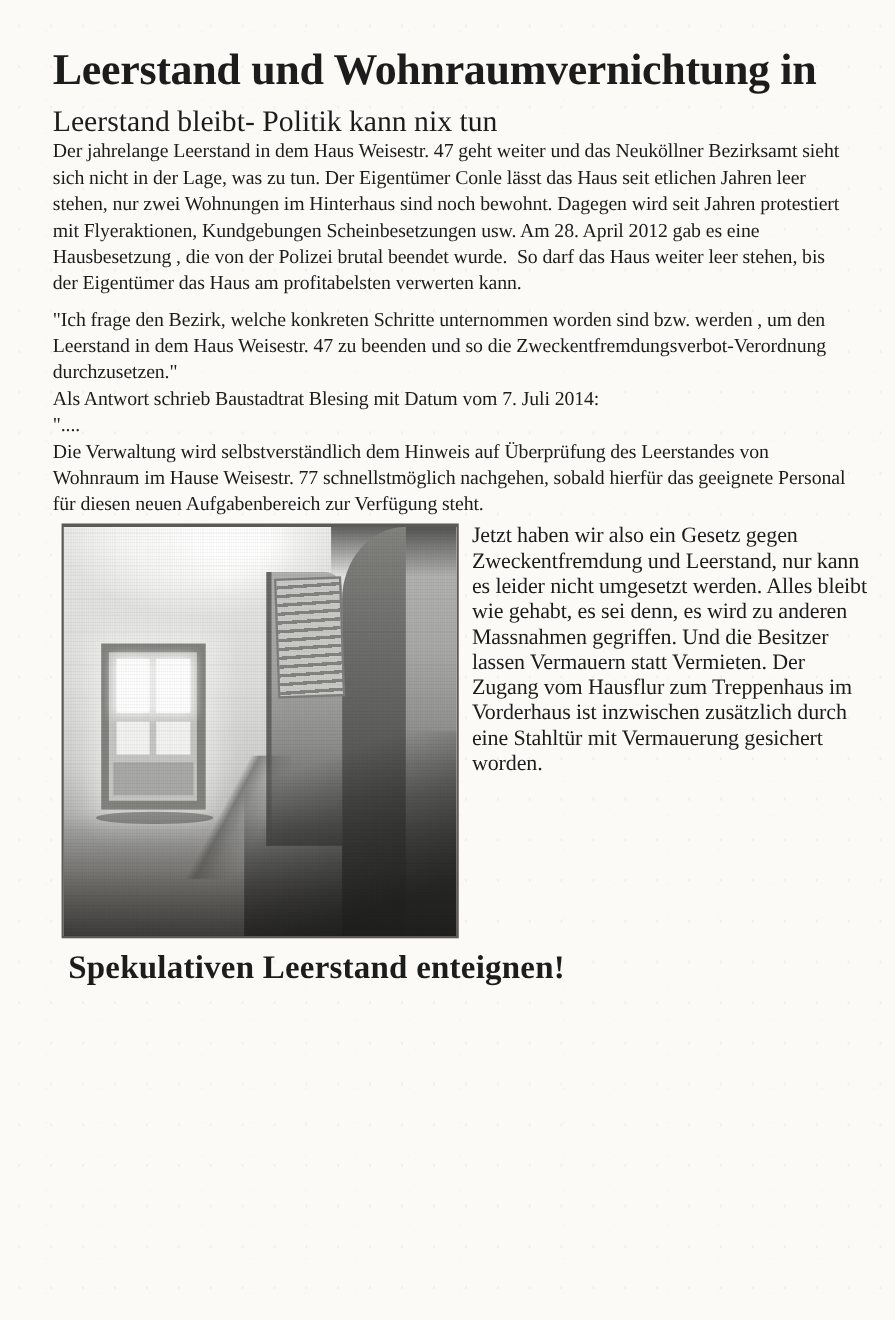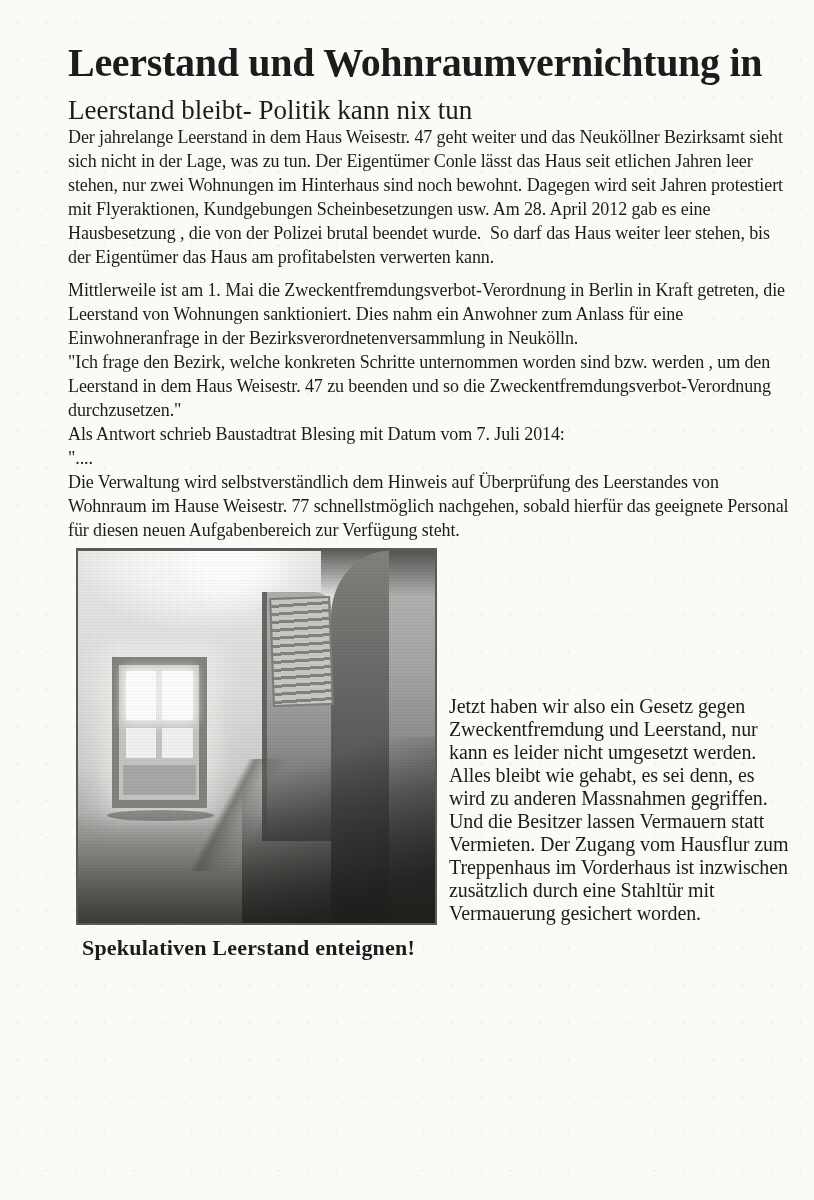--- a/index.html
+++ b/index.html
@@ -7,32 +7,32 @@
     width:814px;height:1200px;overflow:hidden;
     background-color:#fbfaf7;
     background-image:
       radial-gradient(rgba(120,118,110,.07) 1px, transparent 1.3px),
       radial-gradient(rgba(120,118,110,.05) 1px, transparent 1.3px);
     background-size:29px 37px, 47px 31px;
     background-position:3px 5px, 19px 13px;
     font-family:"Liberation Serif", serif;
     color:#1c1c1c;
   }
-  .page{padding:38px 20px 0 68px}
+  .page{padding:38px 20px 0 48px}
 
   h1.title{font-size:40px;line-height:49px;font-weight:700;margin:0;width:726px;letter-spacing:-0.3px}
   .tline{display:block}
   h2.subtitle{font-size:27px;line-height:30px;font-weight:400;margin:8px 0 0 0;width:726px}
 
   p.body{font-size:18px;line-height:24px;margin:0;width:726px;white-space:pre-wrap;letter-spacing:-0.1px}
   .p1{margin-top:4px}
   .group2{margin-top:9px}
   .group3{}
 
-  .two-col{display:flex;align-items:flex-end;margin-top:6px}
+  .two-col{display:flex;align-items:flex-start;margin-top:6px}
 
   
   .photo{
     position:relative;flex:none;width:357px;height:372px;margin-left:8px;
     overflow:hidden;border:2px solid rgba(58,56,52,.8);border-top-width:3px;
     background:#dededc;
   }
   .ph{position:absolute}
   .ph-base{inset:0;background:linear-gradient(180deg,#e8e8e6 0%,#dededc 38%,#cfcfcd 58%,#adadab 72%,#8b8b89 86%,#6b6b69 100%)}
   .ph-rightwall{left:87%;top:0;width:13%;height:100%;background:linear-gradient(180deg,#b7b7b5 0%,#a8a8a6 30%,#8a8a88 55%,#5f5f5d 80%,#3f3f3d 100%)}
@@ -62,37 +62,36 @@
   .ph-grain{inset:0;pointer-events:none;
     background-image:
       repeating-linear-gradient(0deg, rgba(0,0,0,.035) 0 1px, rgba(255,255,255,0) 1px 3px),
       repeating-linear-gradient(90deg, rgba(0,0,0,.025) 0 1px, rgba(255,255,255,0) 1px 2px)}
 
   
   .col{margin-left:12px;width:372px}
   .colp{font-size:20px;line-height:23px;margin:0;white-space:pre-wrap;letter-spacing:-0.1px}
   .demand{font-weight:700;line-height:23.5px}
 
-  .slogan{font-size:22px;font-weight:700;margin:10px 0 0 14px;letter-spacing:.2px}
+  .slogan{font-size:30px;font-weight:700;margin:10px 0 0 14px;letter-spacing:.2px}
 </style>
 </head>
 <body>
 
 <div class="page">
 
   <h1 class="title">
     <span class="tline">Leerstand und Wohnraumvernichtung in</span>
   </h1>
 
   <h2 class="subtitle">Leerstand bleibt- Politik kann nix tun</h2>
 
   <p class="body p1">Der jahrelange Leerstand in dem Haus Weisestr. 47 geht weiter und das Neuköllner Bezirksamt sieht sich nicht in der Lage, was zu tun. Der Eigentümer Conle lässt das Haus seit etlichen Jahren leer stehen, nur zwei Wohnungen im Hinterhaus sind noch bewohnt. Dagegen wird seit Jahren protestiert mit Flyeraktionen, Kundgebungen Scheinbesetzungen usw. Am 28. April 2012 gab es eine Hausbesetzung , die von der Polizei brutal beendet wurde.  So darf das Haus weiter leer stehen, bis der Eigentümer das Haus am profitabelsten verwerten kann.</p>
 
   <div class="group2">
-    <p class="body">Mittlerweile ist am 1. Mai die Zweckentfremdungsverbot-Verordnung in Berlin in Kraft getreten, die Leerstand von Wohnungen sanktioniert. Dies nahm ein Anwohner zum Anlass für eine Einwohneranfrage in der Bezirksverordnetenversammlung in Neukölln.</p>
     <p class="body">"Ich frage den Bezirk, welche konkreten Schritte unternommen worden sind bzw. werden , um den Leerstand in dem Haus Weisestr. 47 zu beenden und so die Zweckentfremdungsverbot-Verordnung durchzusetzen."</p>
   </div>
 
   <div class="group3">
     <p class="body">Als Antwort schrieb Baustadtrat Blesing mit Datum vom 7. Juli 2014:</p>
     <p class="body">"....</p>
     <p class="body">Die Verwaltung wird selbstverständlich dem Hinweis auf Überprüfung des Leerstandes von Wohnraum im Hause Weisestr. 77 schnellstmöglich nachgehen, sobald hierfür das geeignete Personal für diesen neuen Aufgabenbereich zur Verfügung steht.</p>
   </div>
 
   <div class="two-col">

